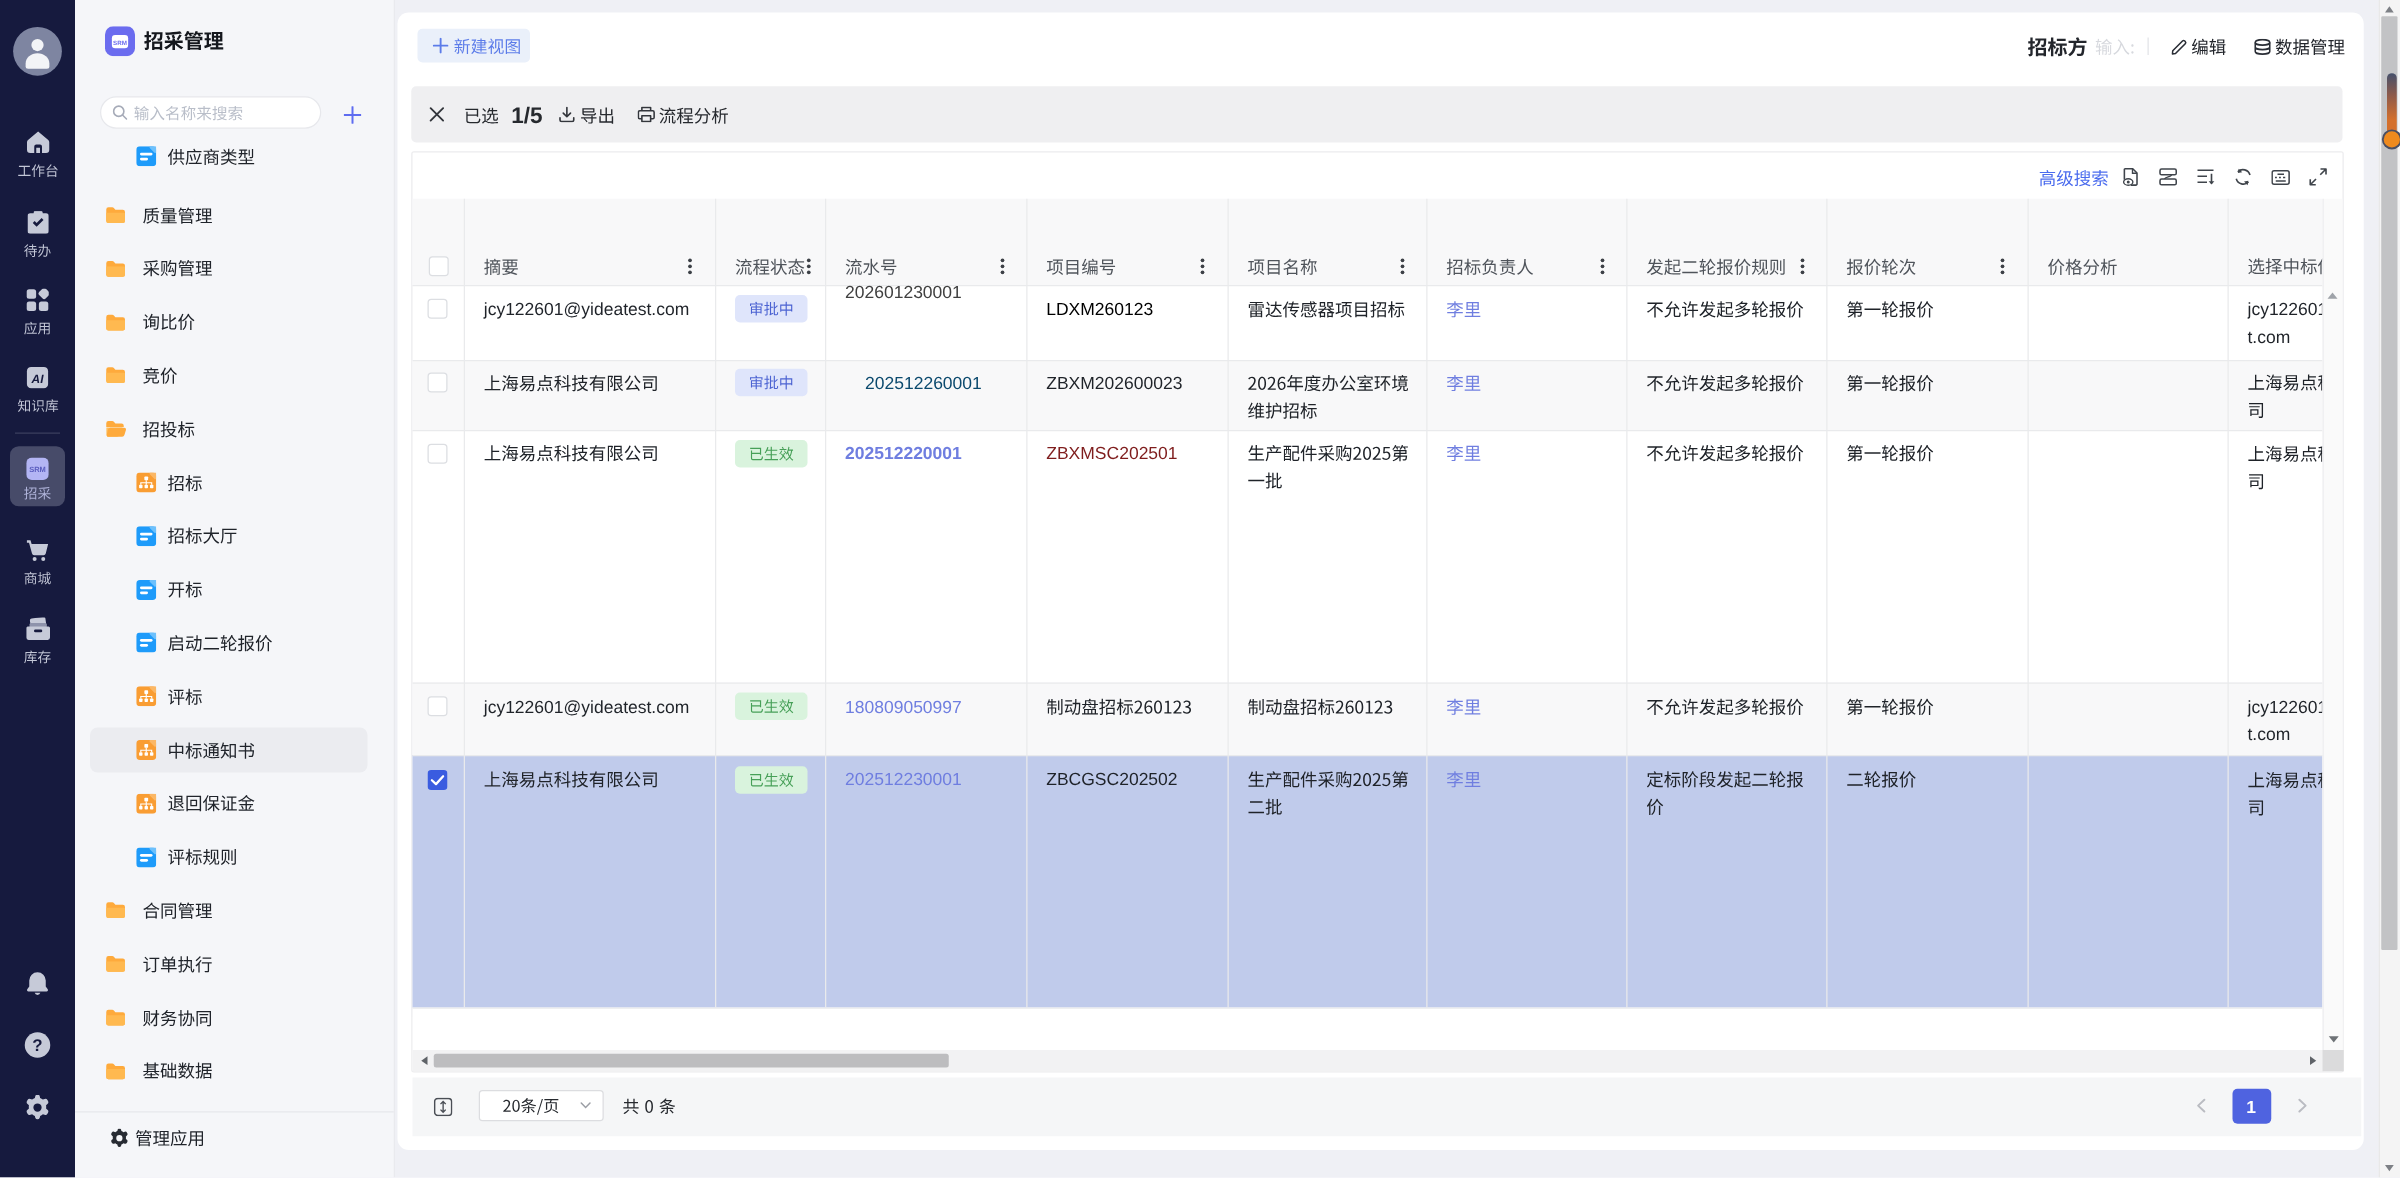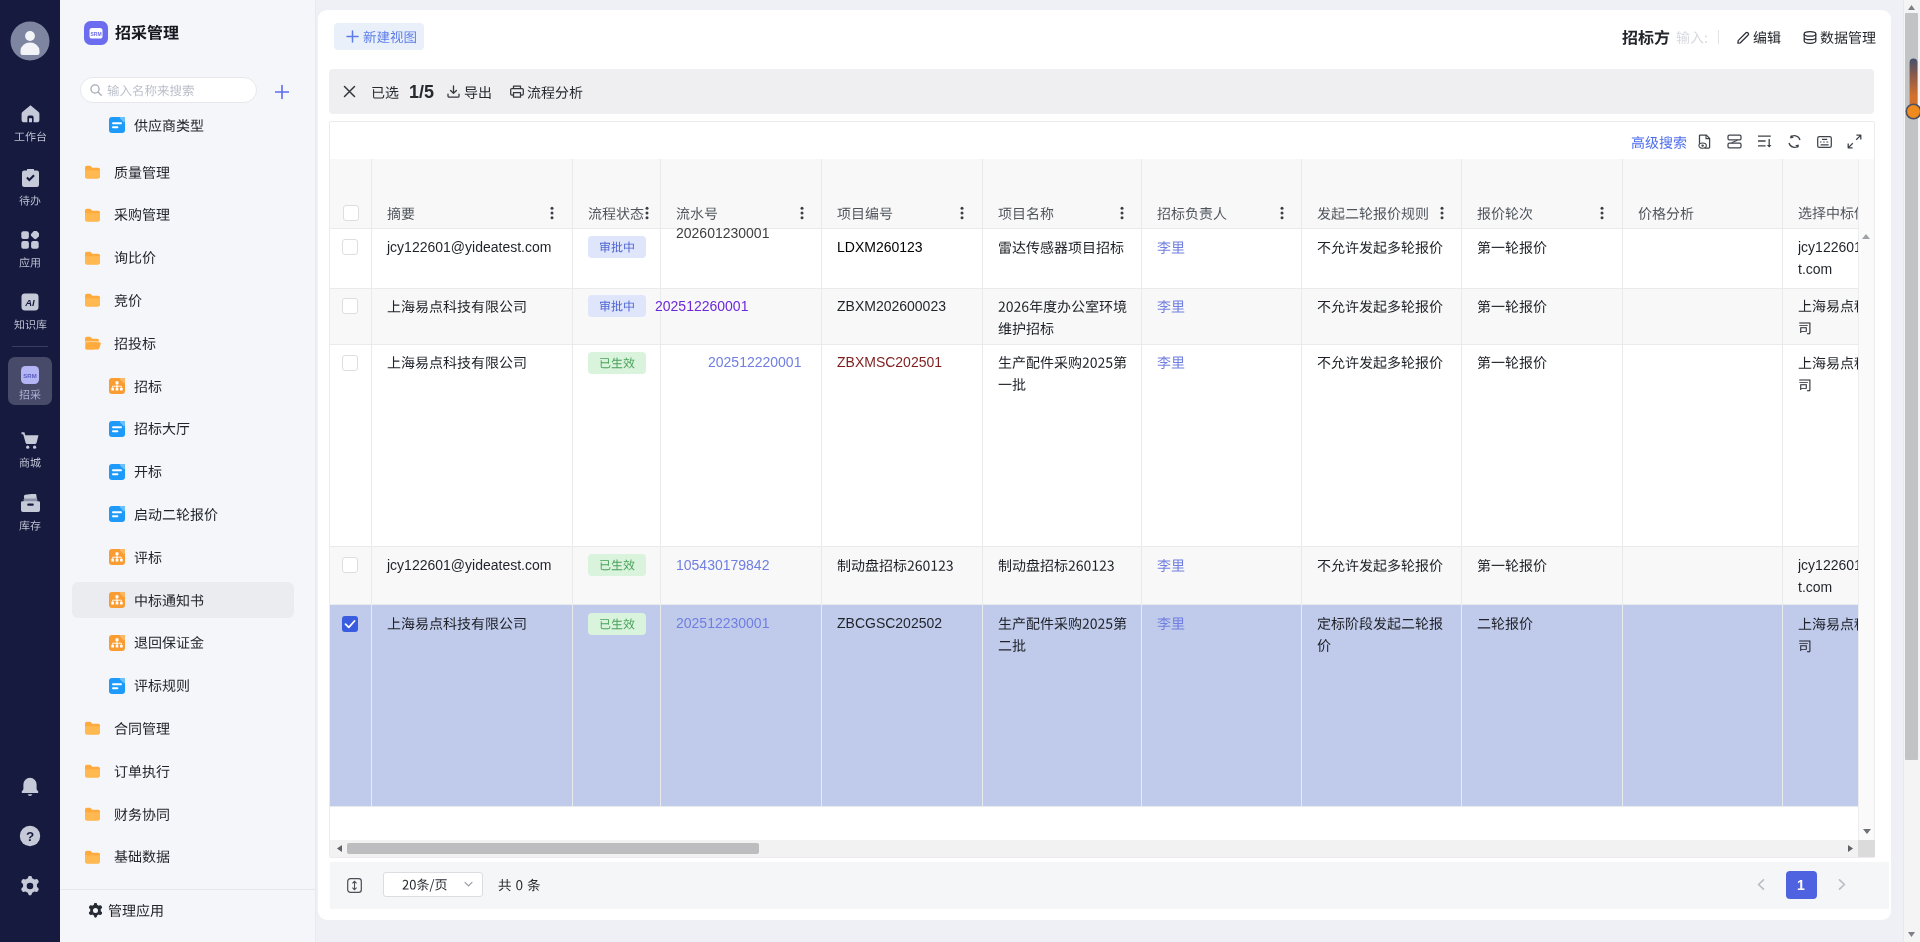--- a/index.html
+++ b/index.html
@@ -926,21 +926,21 @@
     </g>
   </svg>
 <div style="position:absolute;left:588px;top:295.0px;width:58px;height:22px;background:#dfe5fb;border-radius:4px"></div>
 <svg class="t" style="left:599.0px;top:297.0px" width="37" height="18">
     <g transform="matrix(0.01200,0,0,-0.01200,0,13.56)" fill="#4c63d2">
       <use href="#r5BA1" x="0"></use>
       <use href="#r6279" x="1000"></use>
       <use href="#r4E2D" x="2000"></use>
     </g>
   </svg>
-<div class="lt" style="left:655px;top:296.5px;font-size:14px;color:#6d28d9;font-weight:400;line-height:19px">202512260001</div>
+<div class="lt" style="left:692px;top:296.5px;font-size:14px;color:#0c4a6e;font-weight:400;line-height:19px">202512260001</div>
 <div class="lt" style="left:837.0px;top:296.5px;font-size:14px;color:#1f2329;font-weight:400;line-height:19px">ZBXM202600023</div>
 <svg class="t" style="left:998.0px;top:295.5px" width="131" height="21">
     <g transform="matrix(0.01400,0,0,-0.01400,0,15.82)" fill="#1f2329">
       <use href="#r0032" x="0"></use>
       <use href="#r0030" x="555"></use>
       <use href="#r0032" x="1110"></use>
       <use href="#r0036" x="1665"></use>
       <use href="#r5E74" x="2220"></use>
       <use href="#r5EA6" x="3220"></use>
       <use href="#r529E" x="4220"></use>
@@ -1021,21 +1021,21 @@
     </g>
   </svg>
 <div style="position:absolute;left:588px;top:351.5px;width:58px;height:22px;background:#d9f3dd;border-radius:4px"></div>
 <svg class="t" style="left:599.0px;top:353.5px" width="37" height="18">
     <g transform="matrix(0.01200,0,0,-0.01200,0,13.56)" fill="#47a058">
       <use href="#r5DF2" x="0"></use>
       <use href="#r751F" x="1000"></use>
       <use href="#r6548" x="2000"></use>
     </g>
   </svg>
-<div class="lt" style="left:708px;top:353.0px;font-size:14px;color:#6f7ee0;font-weight:400;line-height:19px">202512220001</div>
+<div class="lt" style="left:676.0px;top:353.0px;font-size:14px;color:#6f7ee0;font-weight:700;line-height:19px">202512220001</div>
 <div class="lt" style="left:837.0px;top:353.0px;font-size:14px;color:#7f1d1d;font-weight:400;line-height:19px">ZBXMSC202501</div>
 <svg class="t" style="left:998.0px;top:352.0px" width="131" height="21">
     <g transform="matrix(0.01400,0,0,-0.01400,0,15.82)" fill="#1f2329">
       <use href="#r751F" x="0"></use>
       <use href="#r4EA7" x="1000"></use>
       <use href="#r914D" x="2000"></use>
       <use href="#r4EF6" x="3000"></use>
       <use href="#r91C7" x="4000"></use>
       <use href="#r8D2D" x="5000"></use>
       <use href="#r0032" x="6000"></use>
@@ -1101,21 +1101,21 @@
 <div style="position:absolute;left:342px;top:557.0px;width:16px;height:16px;background:#fff;border:1px solid #dcdee2;border-radius:3px"></div>
 <div class="lt" style="left:387.0px;top:555.5px;font-size:14px;color:#1f2329;font-weight:400;line-height:19px">jcy122601@yideatest.com</div>
 <div style="position:absolute;left:588px;top:554.0px;width:58px;height:22px;background:#d9f3dd;border-radius:4px"></div>
 <svg class="t" style="left:599.0px;top:556.0px" width="37" height="18">
     <g transform="matrix(0.01200,0,0,-0.01200,0,13.56)" fill="#47a058">
       <use href="#r5DF2" x="0"></use>
       <use href="#r751F" x="1000"></use>
       <use href="#r6548" x="2000"></use>
     </g>
   </svg>
-<div class="lt" style="left:676.0px;top:555.5px;font-size:14px;color:#6f7ee0;font-weight:400;line-height:19px">105430179842</div>
+<div class="lt" style="left:676.0px;top:555.5px;font-size:14px;color:#6f7ee0;font-weight:400;line-height:19px">180809050997</div>
 <svg class="t" style="left:837.0px;top:554.5px" width="118" height="21">
     <g transform="matrix(0.01400,0,0,-0.01400,0,15.82)" fill="#1f2329">
       <use href="#r5236" x="0"></use>
       <use href="#r52A8" x="1000"></use>
       <use href="#r76D8" x="2000"></use>
       <use href="#r62DB" x="3000"></use>
       <use href="#r6807" x="4000"></use>
       <use href="#r0032" x="5000"></use>
       <use href="#r0036" x="5555"></use>
       <use href="#r0030" x="6110"></use>

